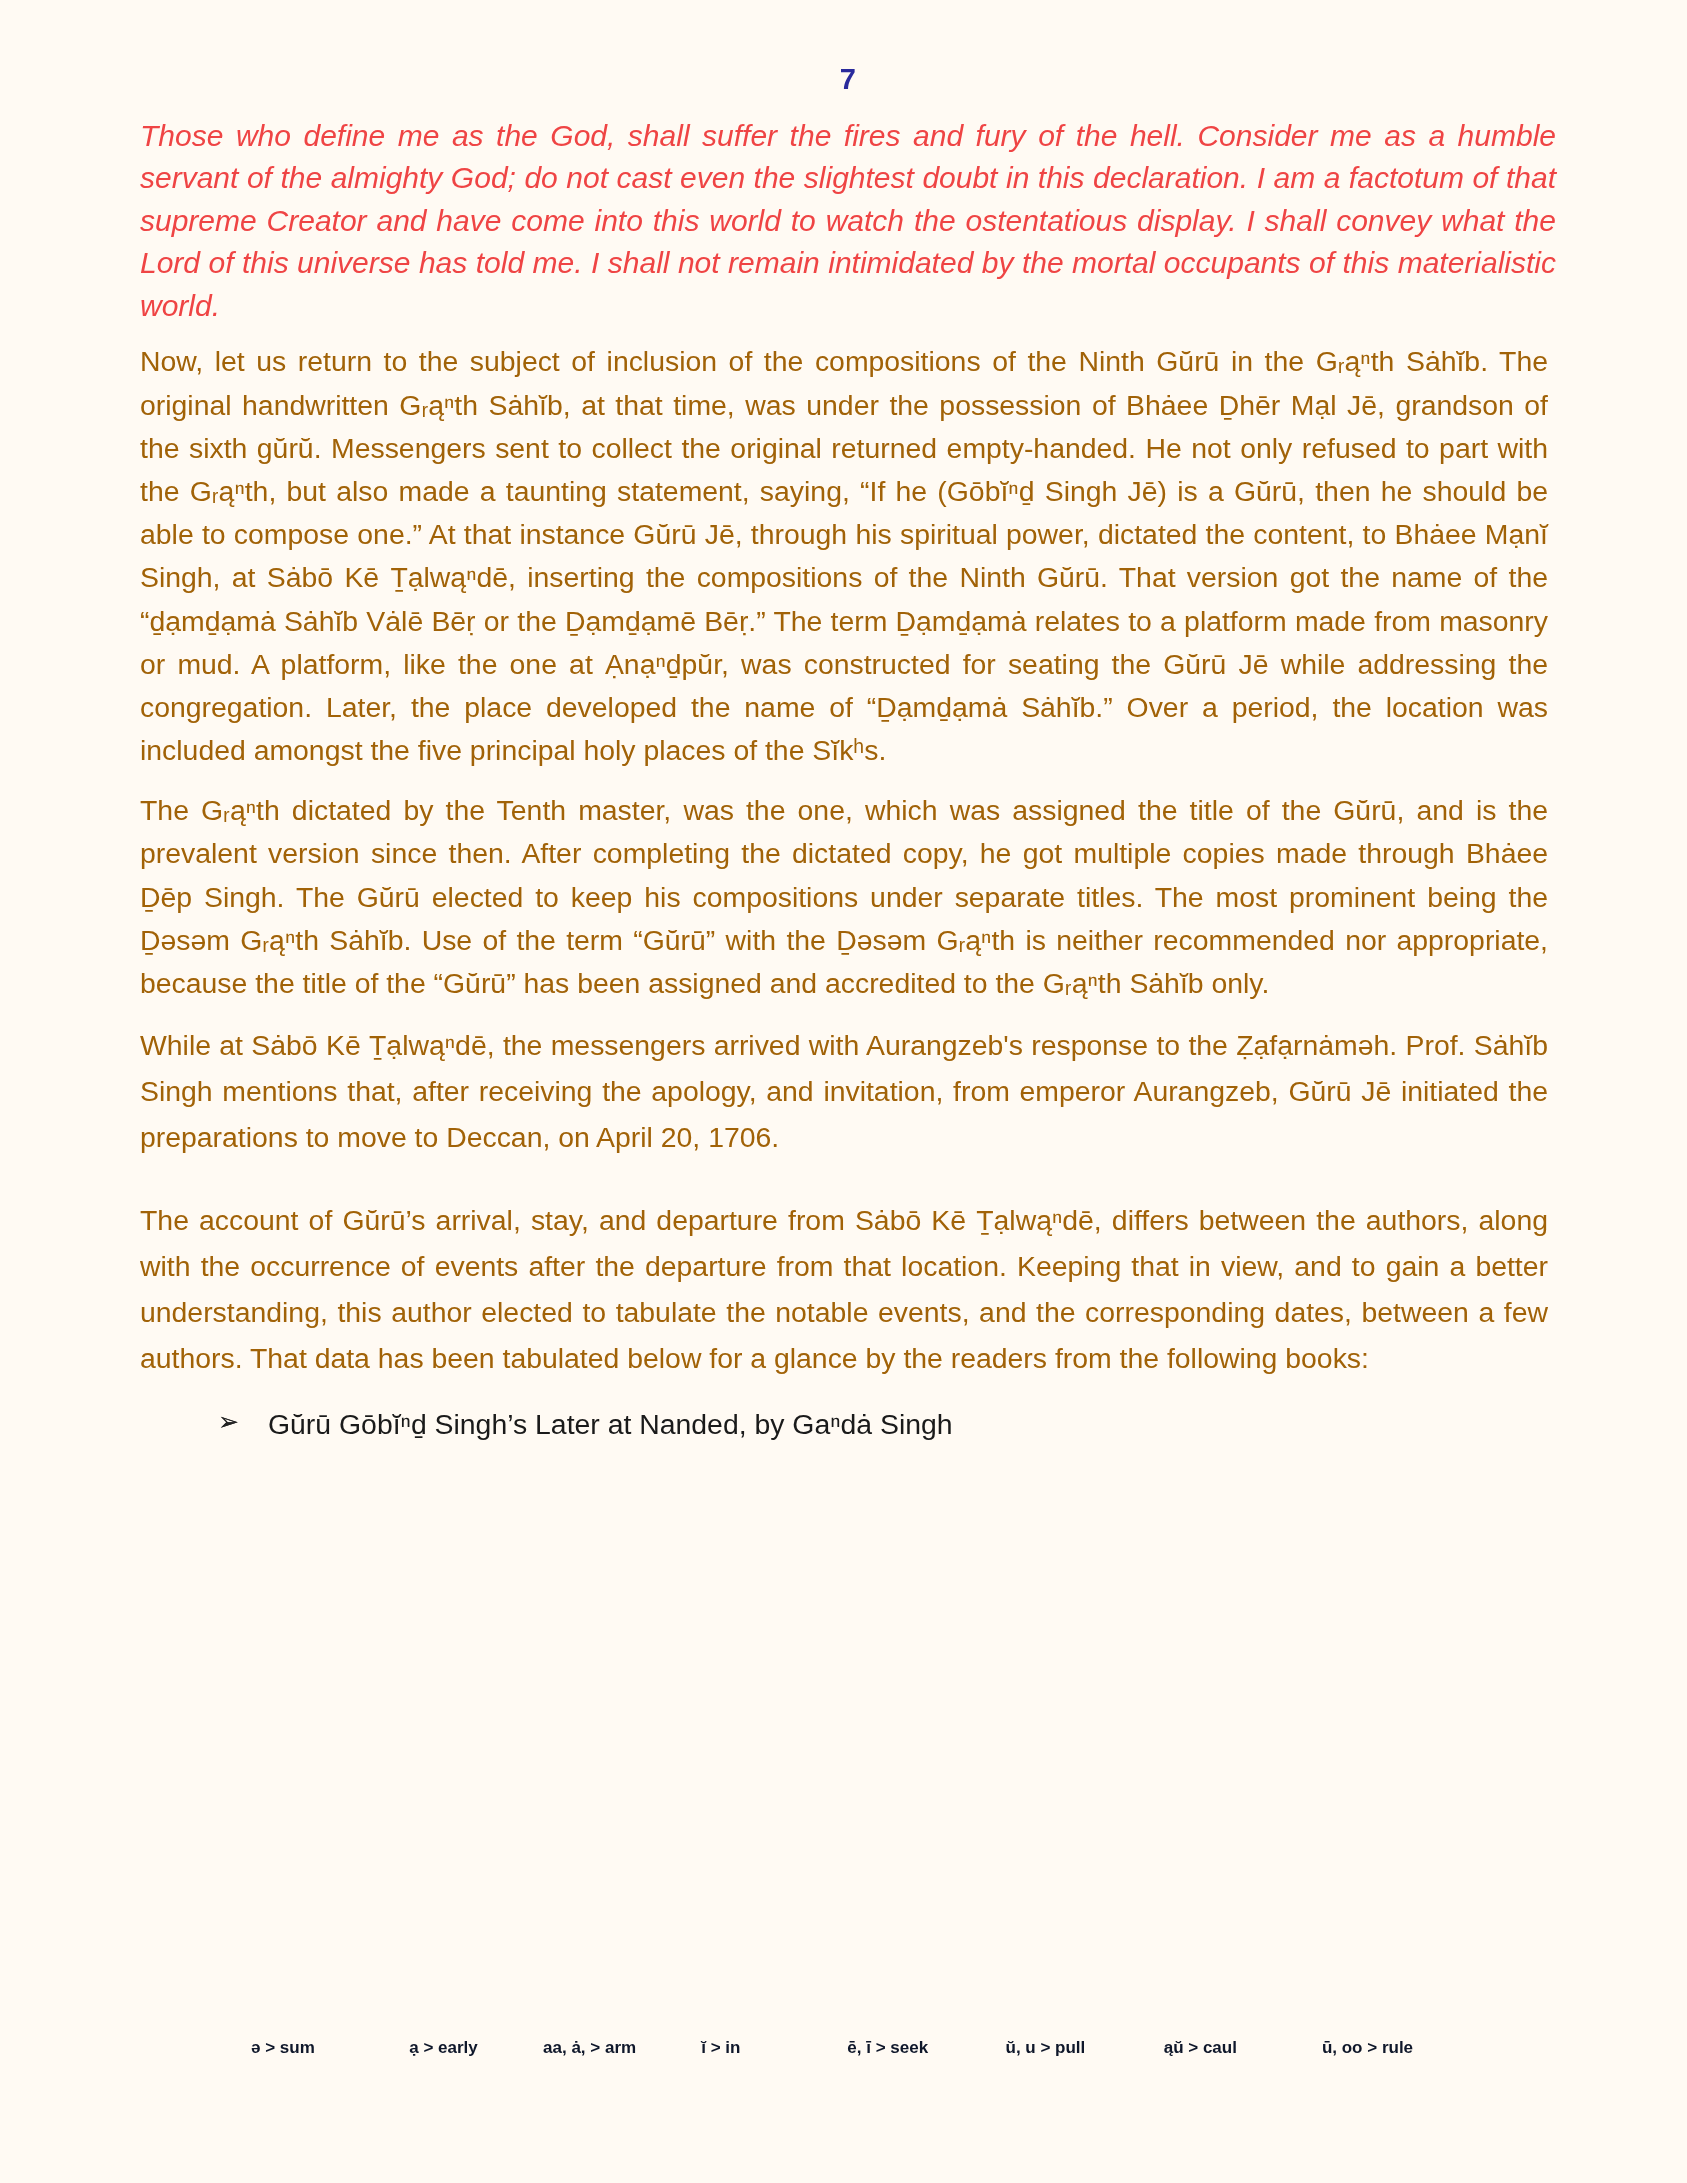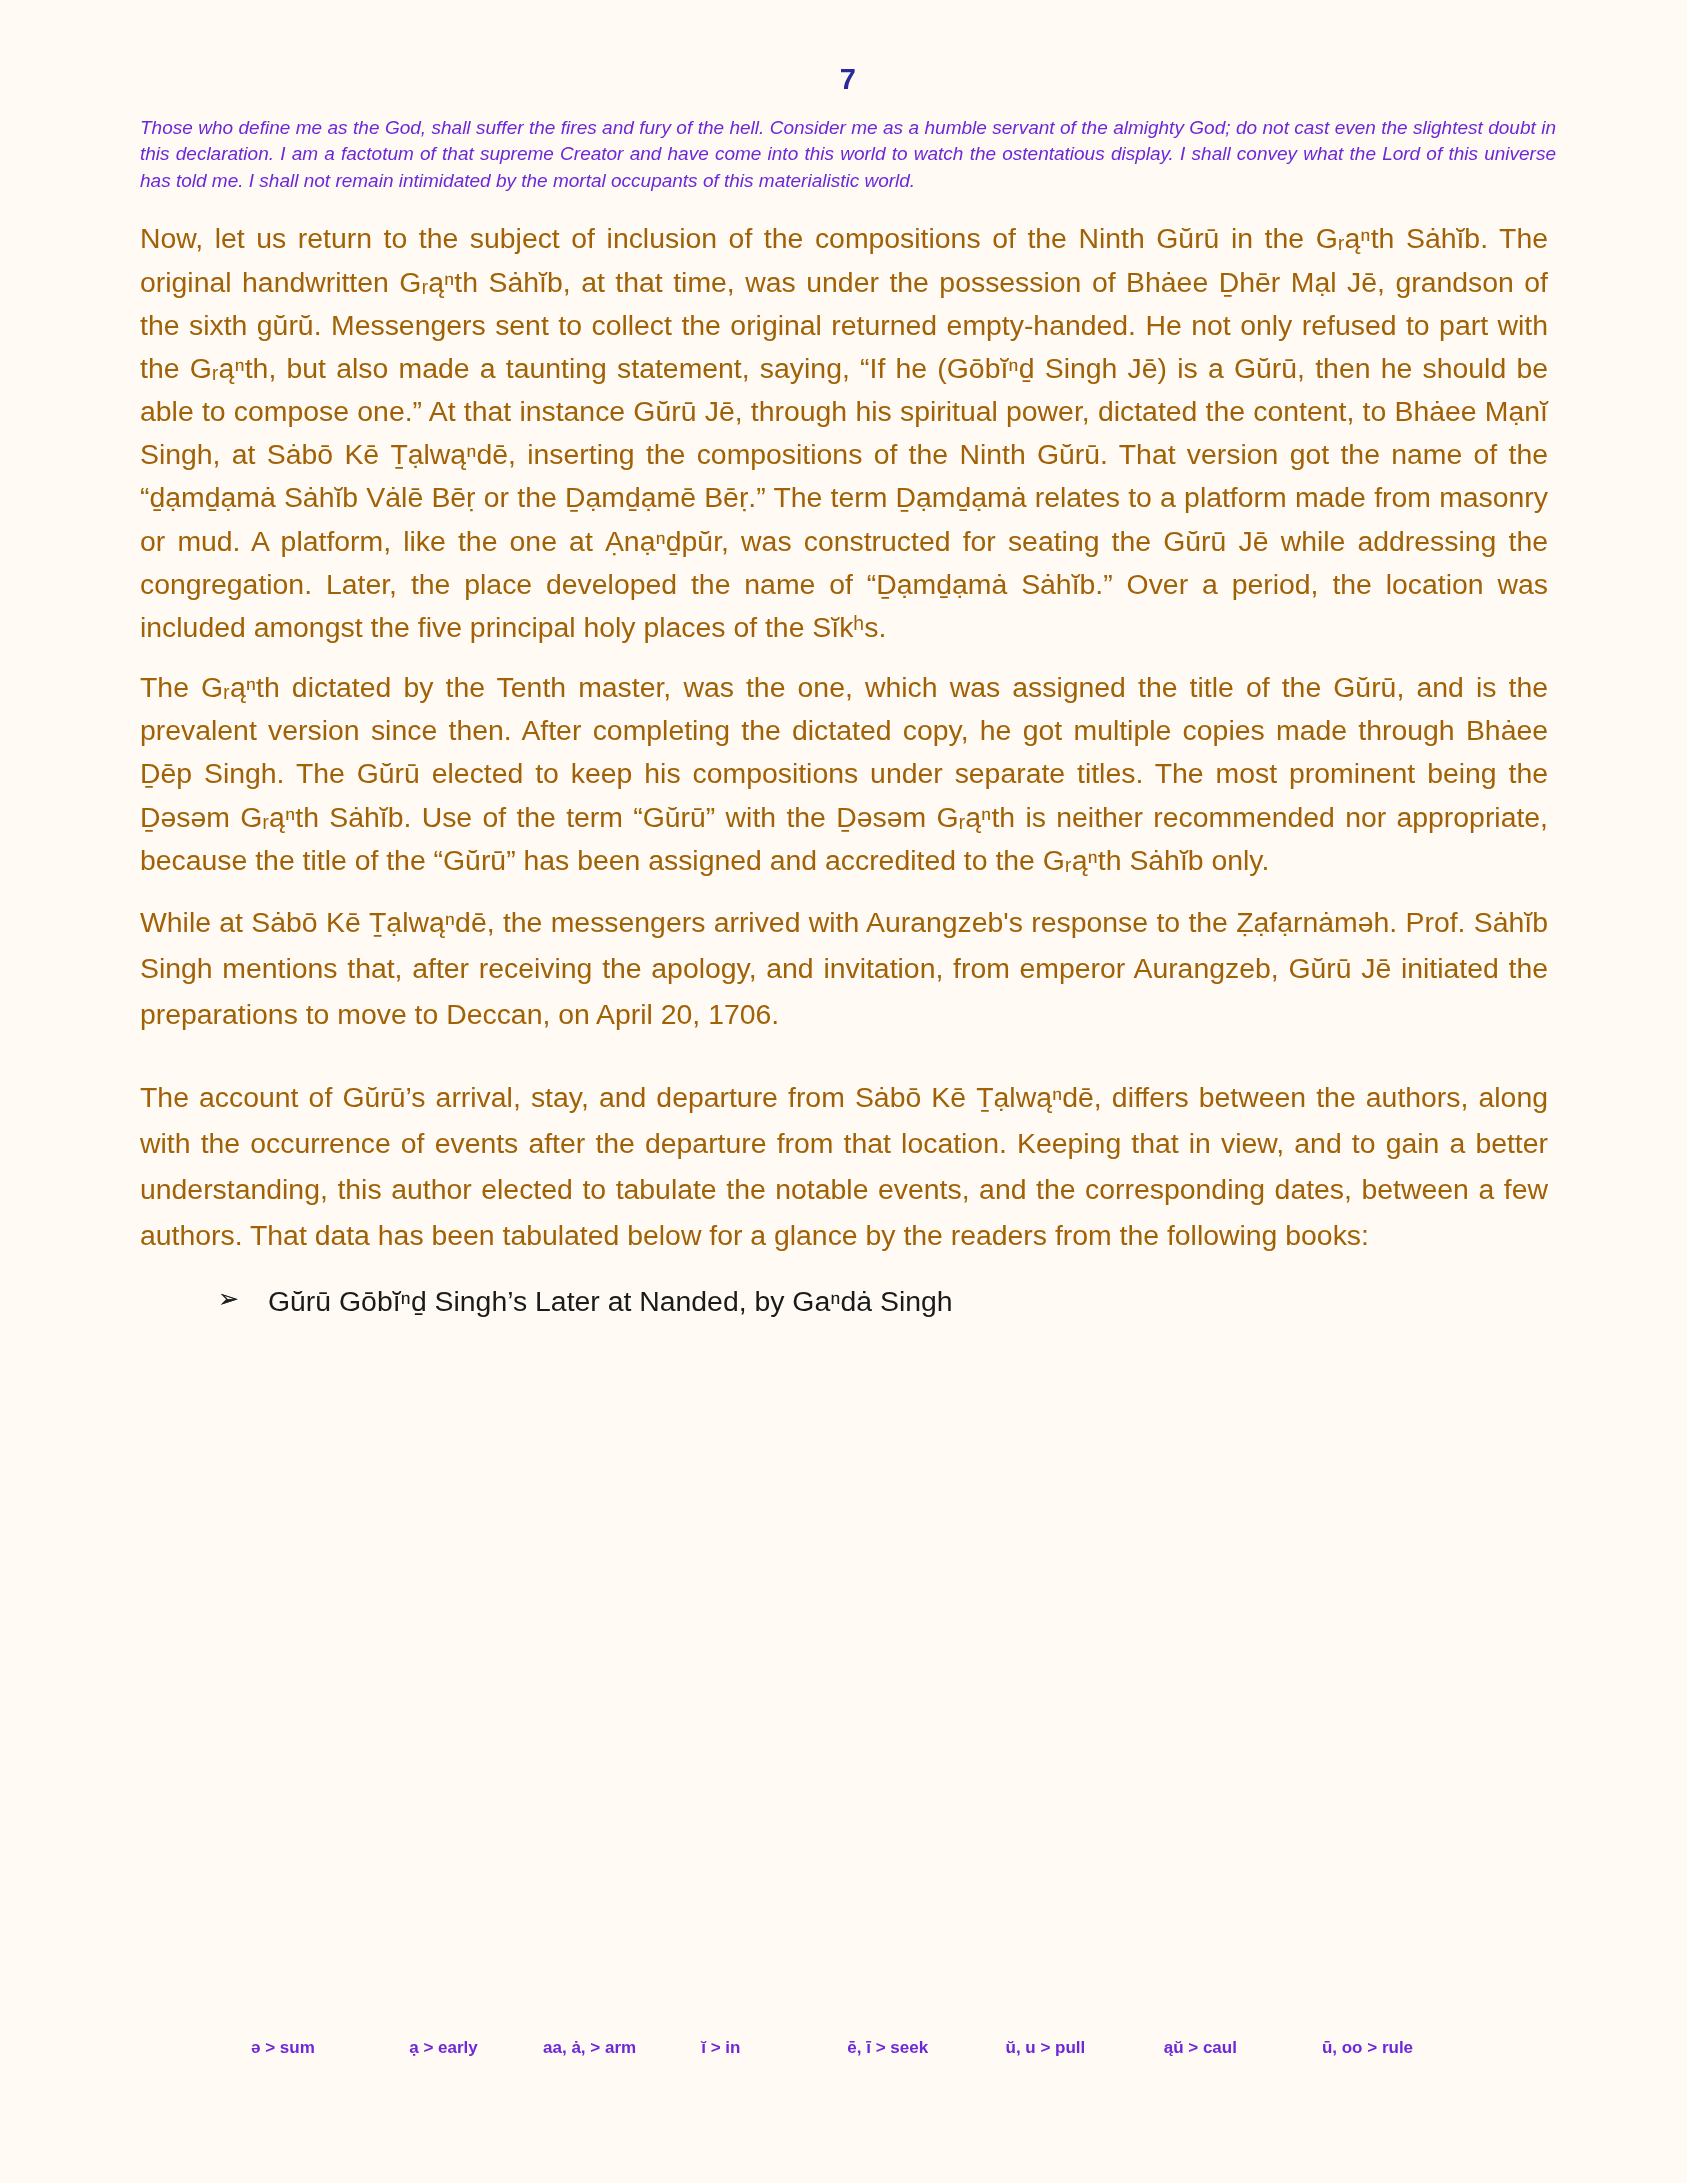--- a/index.html
+++ b/index.html
@@ -30,26 +30,26 @@
   }
   .page-number {
     text-align: center;
     font-size: 29px;
     color: #2a2a9c;
     font-weight: 600;
     margin-bottom: 18.5px;
     letter-spacing: 0.3px;
   }
   .quote {
-    color: #6d28d9;
+    color: #ef4444;
     font-style: italic;
-    font-size: 19px;
+    font-size: 30px;
     line-height: 1.42;
     text-align: justify;
-    margin: 0 0 22px 0;
+    margin: 0 0 13px 0;
     font-family: "Liberation Sans", sans-serif;
   }
   p.body {
     font-size: 28.4px;
     line-height: 1.52;
     text-align: justify;
     margin: 0 8px 17px 0;
     color: #a16207;
   }
   p.body.loose {
@@ -75,21 +75,21 @@
     left: 0;
     top: 0;
     font-size: 25px;
     color: #222;
   }
   .footer-key {
     position: absolute;
     left: 251px;
     top: 2031px;
     width: 1217px;
-    color: #6d28d9;
+    color: #0f172a;
     font-size: 17px;
   }
   .footer-key table {
     border-collapse: collapse;
     width: 100%;
   }
   .footer-key td {
     padding: 6.6px 0;
     white-space: nowrap;
     font-size: 17px;

